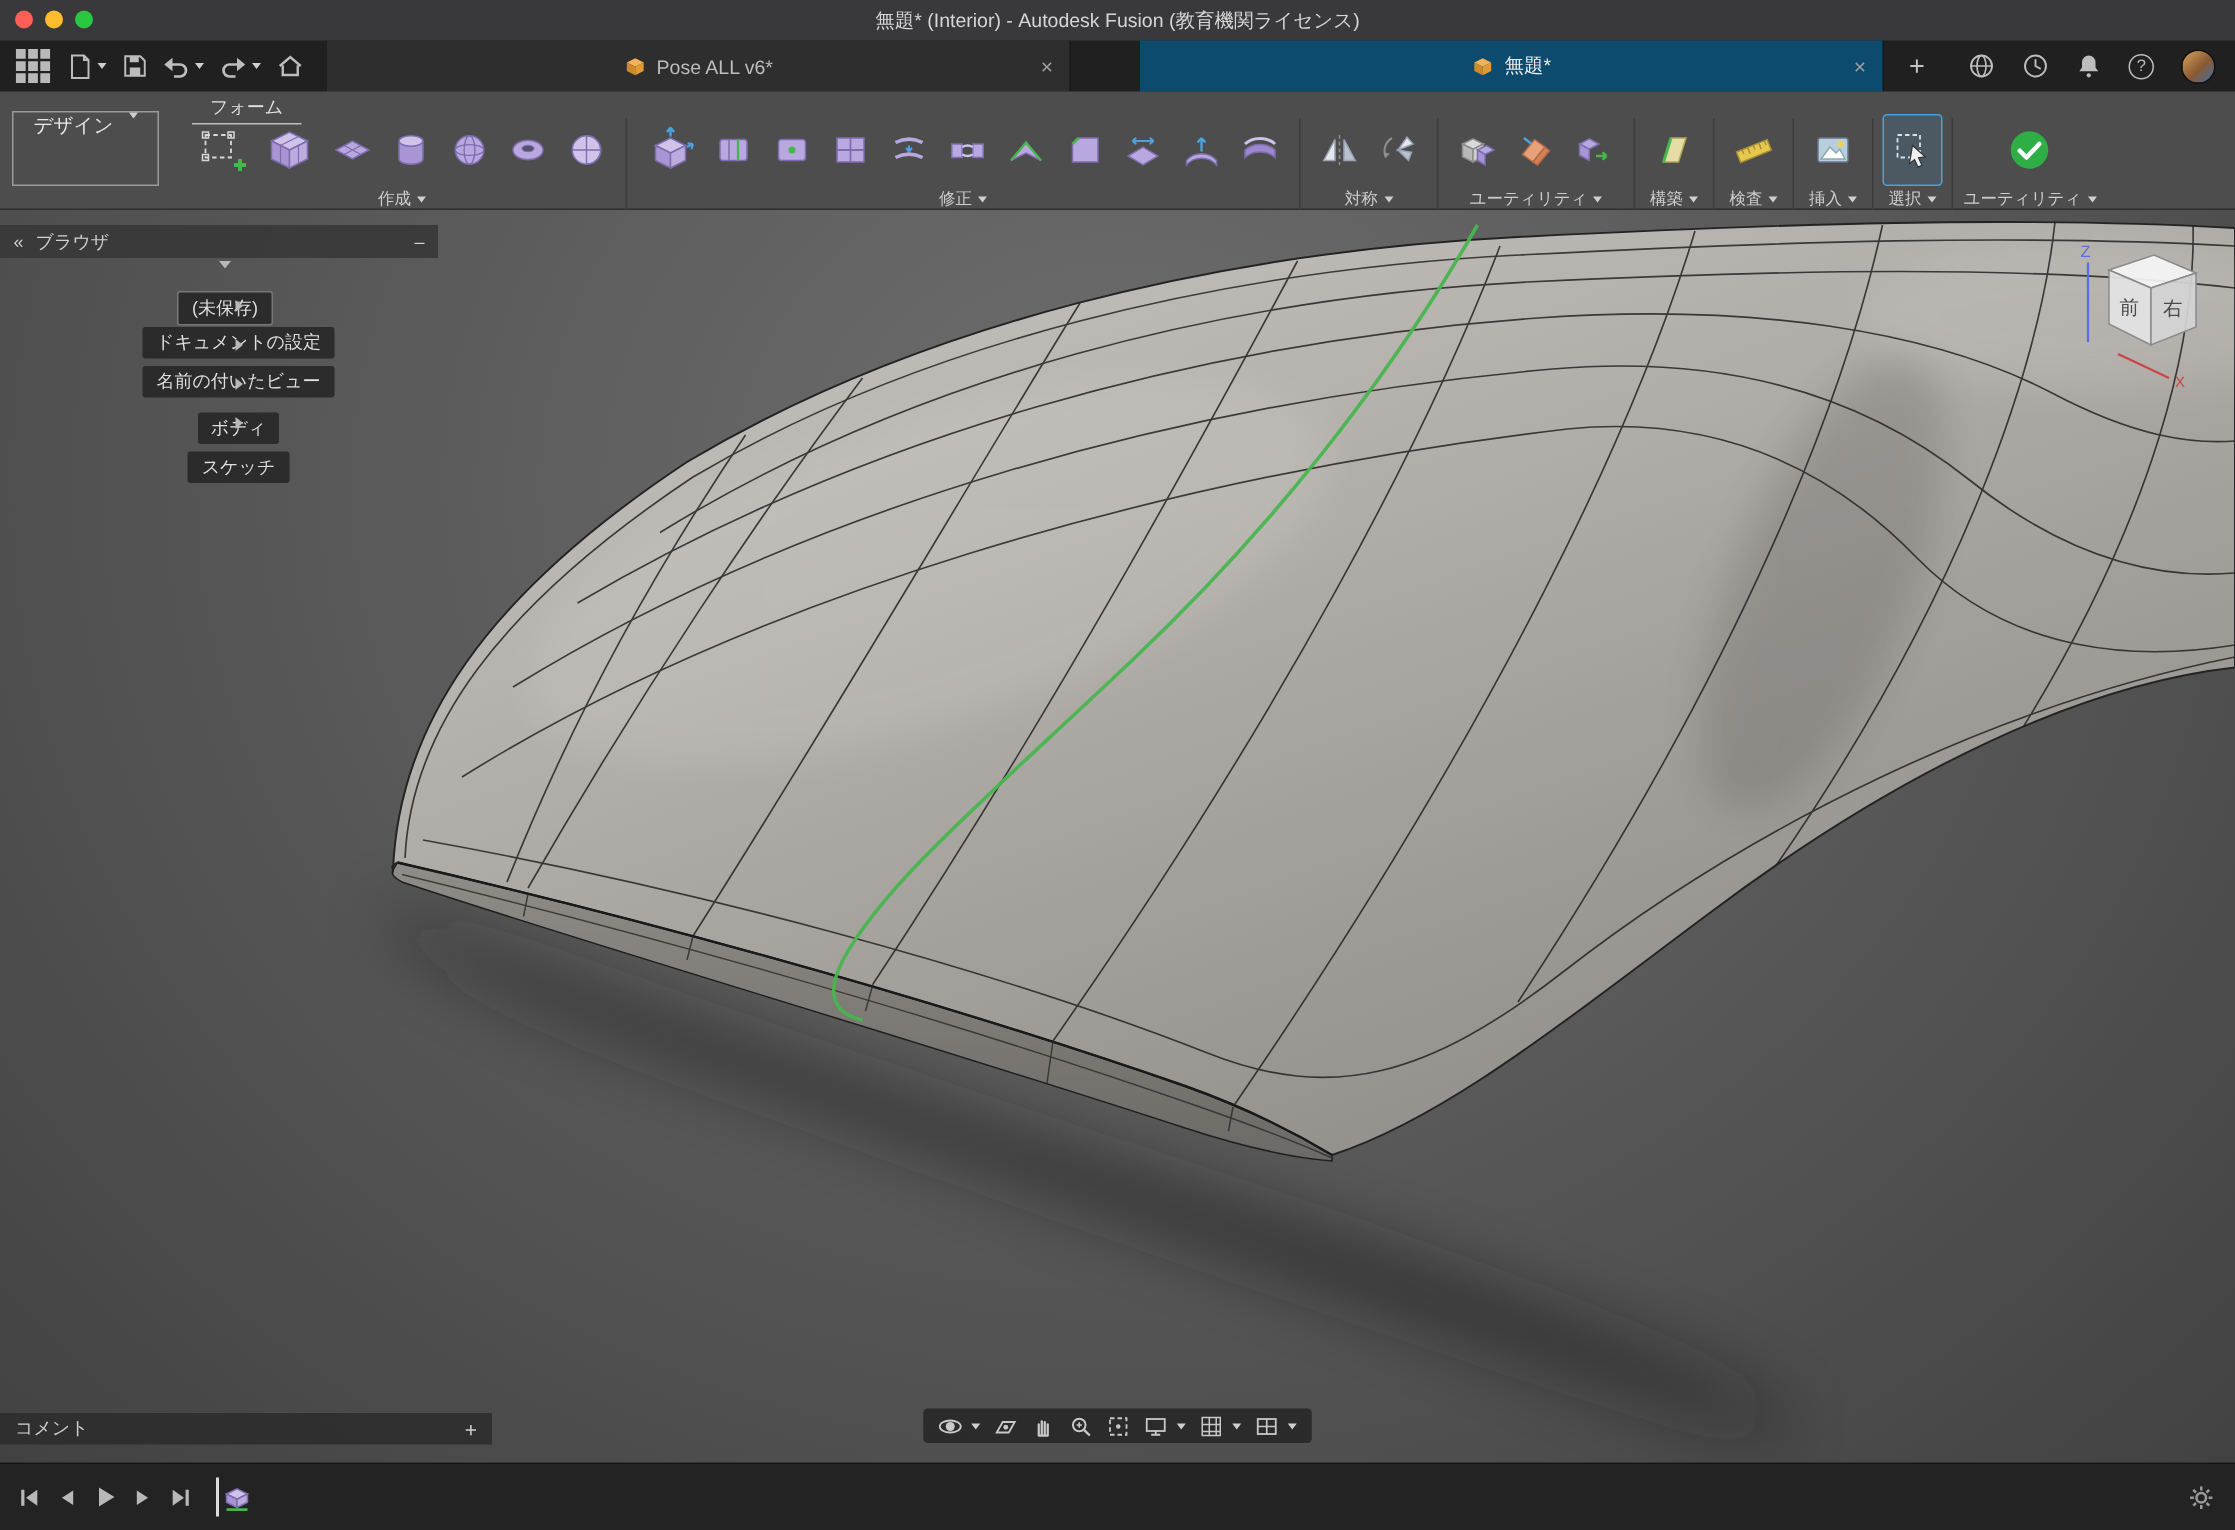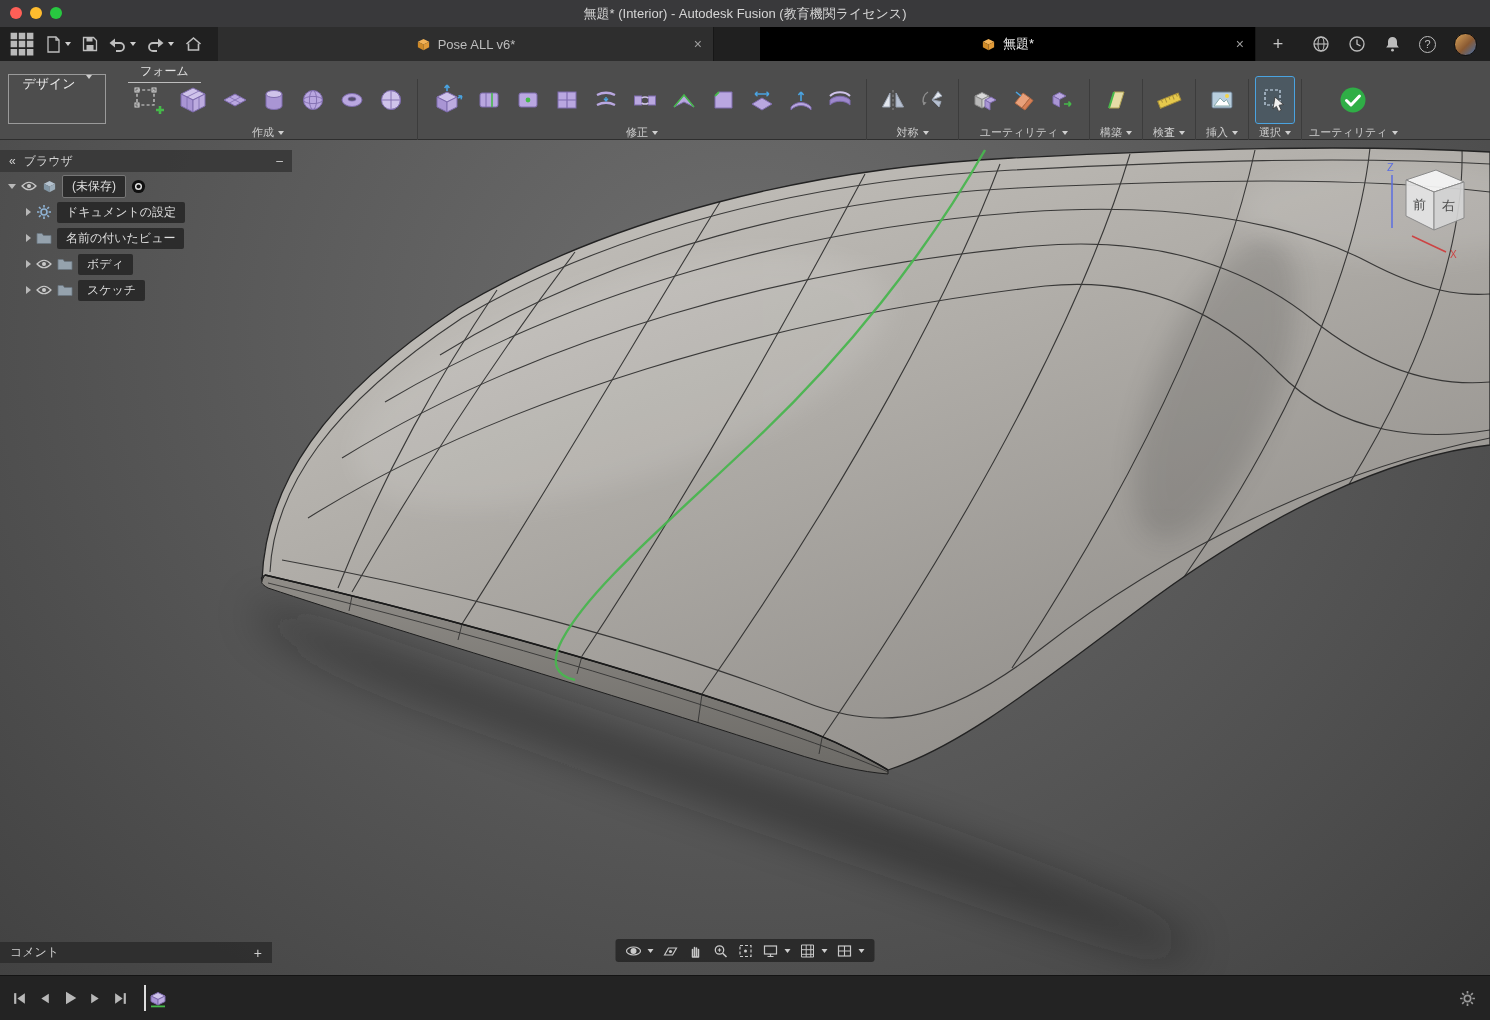--- a/index.html
+++ b/index.html
@@ -15,21 +15,21 @@
   .tl.r{ background:#ff5f57; } .tl.y{ background:#febc2e; } .tl.g{ background:#28c840; }
   .wtitle { font-size:13px; color:#d6d6d6; }
 
   
   .tabrow { height:34px; background:#202020; display:flex; align-items:stretch; flex:0 0 34px; }
   .leftcluster { width:218px; display:flex; align-items:center; gap:9px; padding:0 8px; }
   .ubtn { display:flex; align-items:center; background:none; border:none; cursor:pointer; padding:1px; }
   .tabs { display:flex; flex:0 0 1038px; }
   .tab { flex:1; position:relative; display:flex; align-items:center; justify-content:center;
     gap:7px; font-size:13px; color:#bdbdbd; background:#2e2e2e; border-right:1px solid #171717; cursor:pointer; }
-  .tab.active { background:#000000; color:#ececec;margin-left:46px; }
+  .tab.active { background:#0c4a6e; color:#ececec;margin-left:46px; }
   .tclose { position:absolute; right:11px; font-size:14px; color:#9f9f9f; }
   .newtab { width:44px; display:flex; align-items:center; justify-content:center;
     color:#c5c5c5; font-size:18px; background:none; border:none; cursor:pointer; }
   .rightcluster { flex:1; display:flex; align-items:center; justify-content:flex-end;
     gap:16px; padding-right:12px; }
   .qhelp { width:17px; height:17px; border:1.4px solid #bdbdbd; border-radius:50%;
     color:#bdbdbd; font-size:11px; display:flex; align-items:center; justify-content:center; }
   .avatar { width:23px; height:23px; border-radius:50%;
     background:linear-gradient(135deg,#d8a35a 0%,#8a5a33 55%,#3f6fae 100%); border:1px solid #111; }
 
@@ -60,32 +60,32 @@
     background:radial-gradient(ellipse at 50% 22%, #6e6e6e 0%, #5c5c5c 42%, #424242 100%); }
   .model { position:absolute; inset:0; }
 
   .viewcube { position:absolute; top:18px; right:14px; }
 
   
   .browser { position:absolute; left:0; top:10px; width:292px; font-size:12px; }
   .bheader { height:22px; background:rgba(56,56,56,0.92); color:#d2d2d2;
     display:flex; align-items:center; gap:8px; padding:0 9px; }
   .bhspace { flex:1; }
-  .brow { display:flex; align-items:center; gap:5px; height:24px; margin-top:2px; }
+  .brow { display:flex; align-items:center; gap:5px; height:24px; margin-top:2px;flex-direction:column; }
   .indent1 { padding-left:8px; } .indent2 { padding-left:26px; }
   .blabel { background:rgba(40,40,40,0.92); color:#dedede; padding:2px 9px;
     border-radius:2px; white-space:nowrap; }
   .blabel.rootsel { border:1px solid #777; }
   .chev-d { width:0; height:0; border-left:4px solid transparent; border-right:4px solid transparent;
     border-top:5px solid #b8b8b8; }
   .chev-r { width:0; height:0; border-top:4px solid transparent; border-bottom:4px solid transparent;
     border-left:5px solid #b8b8b8; }
 
   
-  .comments { position:absolute; left:0; bottom:12px; width:272px; height:21px;
+  .comments { position:absolute; left:0; bottom:12px; width:328px; height:21px;
     background:rgba(46,46,46,0.92); color:#cfcfcf; font-size:12px;
     display:flex; align-items:center; padding:0 10px; }
   .comments .plus { margin-left:auto; font-size:14px; color:#cfcfcf; }
 
   
   .navbar { position:absolute; left:50%; transform:translateX(-50%); bottom:13px;
     height:23px; background:rgba(38,38,38,0.88); border-radius:3px;
     display:flex; align-items:center; gap:9px; padding:0 10px; }
   .nbtn { display:flex; align-items:center; background:none; border:none; cursor:pointer; padding:0; gap:2px; }
 

